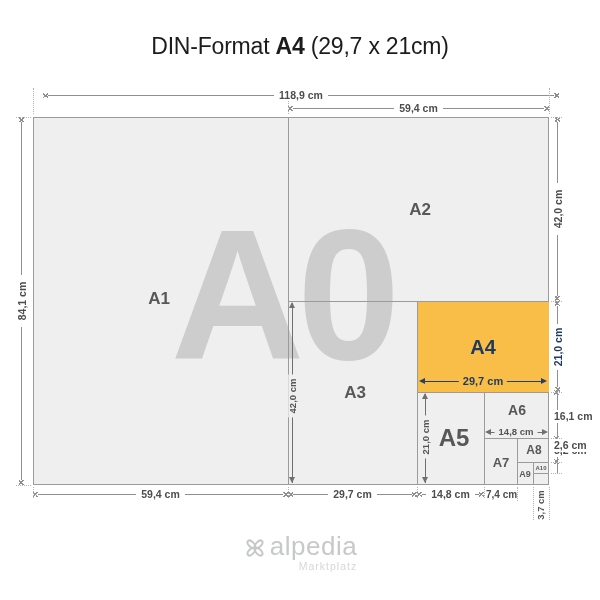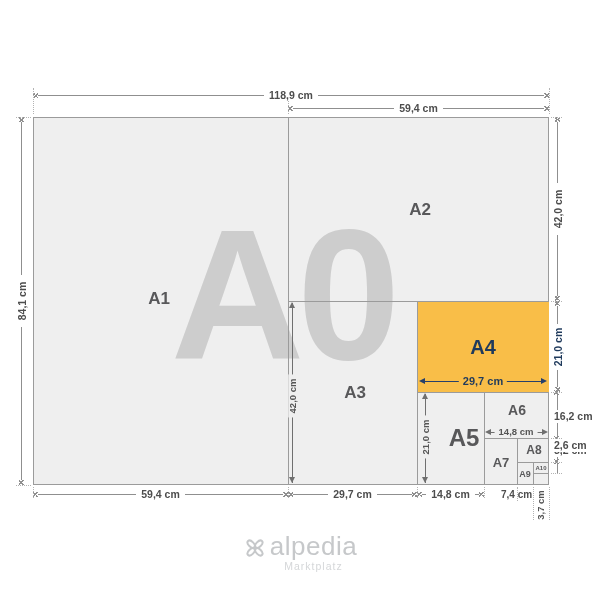--- a/index.html
+++ b/index.html
@@ -24,21 +24,21 @@
   .f-a5{font-size:24px;}
   .f-a6{font-size:14px;}
   .f-a7{font-size:13px;}
   .f-a8{font-size:12px;}
   .f-a9{font-size:9px;}
   .f-a10{font-size:6px;}
   
   .dimh{position:absolute;height:13px;display:flex;align-items:center;}
   .dimh .hln{flex:1;height:1px;background:#8f8f8f;}
   .dimh .dlbl{margin:0 5px;font-size:10.5px;font-weight:600;color:#4d4d4d;white-space:nowrap;line-height:1;}
-  .dimh.tight .dlbl{margin:0 17px;font-size:10px;}
+  .dimh.tight .dlbl{margin:0 2px;font-size:10px;}
   .dimv{position:absolute;width:13px;display:flex;flex-direction:column;align-items:center;}
   .dimv .vln{flex:1;width:1px;background:#8f8f8f;}
   .rwrap{position:relative;flex:0 0 52px;width:13px;}
   .rwrap .rtext{position:absolute;left:50%;top:50%;transform:translate(-50%,-50%) rotate(-90deg);
     font-size:10.5px;font-weight:600;color:#4d4d4d;white-space:nowrap;line-height:1;}
   .em .rtext{color:#1f3a5c;font-weight:700;}
   .xmark{flex:0 0 5px;width:5px;height:5px;
     background:linear-gradient(45deg,transparent 40%,#8f8f8f 40%,#8f8f8f 60%,transparent 60%),
                linear-gradient(135deg,transparent 40%,#8f8f8f 40%,#8f8f8f 60%,transparent 60%);}
   .xabs{position:absolute;width:5px;height:5px;
@@ -63,29 +63,34 @@
   .tri.left{border-top:3px solid transparent;border-bottom:3px solid transparent;border-right:6px solid #6f6f6f;}
   .tri.right{border-top:3px solid transparent;border-bottom:3px solid transparent;border-left:6px solid #6f6f6f;}
   .tri.navy.left{border-right-color:#27406a;}
   .tri.navy.right{border-left-color:#27406a;}
   
   .dotv{position:absolute;width:0;border-left:1px dotted #b3b3b3;}
   .doth{position:absolute;height:0;border-top:1px dotted #b3b3b3;}
   
   .logo{position:absolute;left:0;top:533px;width:600px;display:flex;justify-content:center;align-items:flex-start;}
   .logo-icon{margin-top:3px;margin-right:3px;}
-  .logo-texts{display:flex;flex-direction:column;align-items:center;}
+  .logo-texts{display:flex;flex-direction:column;align-items:flex-end;}
   .logo-name{font-size:26px;font-weight:500;color:#c6c8ca;line-height:1;letter-spacing:0.5px;}
   .logo-tag{font-size:10.5px;font-weight:500;color:#d5d7d9;letter-spacing:1px;margin-top:1px;}
 </style>
 </head>
 <body>
 
 <div class="stage">
 
+  <div class="title">
+    <span>DIN-Format</span>
+    <b>A4</b>
+    <span>(29,7 x 21cm)</span>
+  </div>
 
   <div class="sheet"></div>
 
   <div class="watermark">A0</div>
 
   <div class="a4box"></div>
 
   <div class="lnv" style="left:288px;top:117px;width:1px;height:368px"></div>
   <div class="lnh" style="left:288px;top:301px;width:261px;height:1px"></div>
   <div class="lnv" style="left:417px;top:301px;width:1px;height:184px"></div>
@@ -94,28 +99,28 @@
   <div class="lnh" style="left:484px;top:438px;width:65px;height:1px"></div>
   <div class="lnv" style="left:517px;top:438px;width:1px;height:47px"></div>
   <div class="lnh" style="left:517px;top:462px;width:32px;height:1px"></div>
   <div class="lnv" style="left:533px;top:462px;width:1px;height:23px"></div>
   <div class="lnh" style="left:533px;top:473px;width:16px;height:1px"></div>
 
   <div class="flabel f-big" style="left:159px;top:298px">A1</div>
   <div class="flabel f-big" style="left:420px;top:209px">A2</div>
   <div class="flabel f-big" style="left:355px;top:392px">A3</div>
   <div class="flabel f-a4" style="left:483px;top:347px">A4</div>
-  <div class="flabel f-a5" style="left:464px;top:438px">A5</div>
+  <div class="flabel f-a5" style="left:454px;top:438px">A5</div>
   <div class="flabel f-a6" style="left:517px;top:410px">A6</div>
   <div class="flabel f-a7" style="left:501px;top:462px">A7</div>
   <div class="flabel f-a8" style="left:534px;top:450px">A8</div>
   <div class="flabel f-a9" style="left:525px;top:474px">A9</div>
   <div class="flabel f-a10" style="left:541px;top:468px">A10</div>
 
-  <div class="dimh" style="left:33px;top:89px;width:516px">
+  <div class="dimh" style="left:43px;top:89px;width:516px">
     <span class="xmark"></span>
       <span class="hln"></span>
     <span class="dlbl">118,9 cm</span>
     <span class="hln"></span>
       <span class="xmark"></span>
   </div>
   <div class="dimh" style="left:288px;top:102px;width:261px">
     <span class="xmark"></span>
       <span class="hln"></span>
     <span class="dlbl">59,4 cm</span>
@@ -150,21 +155,21 @@
       </span>
     <span class="vln"></span>
       <span class="xmark"></span>
   </div>
   <div class="minivln" style="left:557px;top:392px;height:46px"></div>
   <div class="minivln" style="left:557px;top:438px;height:24px"></div>
   <div class="minivln" style="left:557px;top:462px;height:11px"></div>
   <div class="xabs" style="left:554px;top:390px"></div>
   <div class="xabs" style="left:554px;top:436px"></div>
   <div class="xabs" style="left:554px;top:459px"></div>
-  <div class="minilbl" style="left:552px;top:410px">16,2 cm</div>
+  <div class="minilbl" style="left:552px;top:410px">16,1 cm</div>
   <div class="minilbl" style="left:552px;top:444px">5,2 cm</div>
   <div class="minilbl" style="left:552px;top:439px">2,6 cm</div>
 
   <div class="dimh" style="left:33px;top:488px;width:255px">
     <span class="xmark"></span>
       <span class="hln"></span>
     <span class="dlbl">59,4 cm</span>
     <span class="hln"></span>
       <span class="xmark"></span>
   </div>

